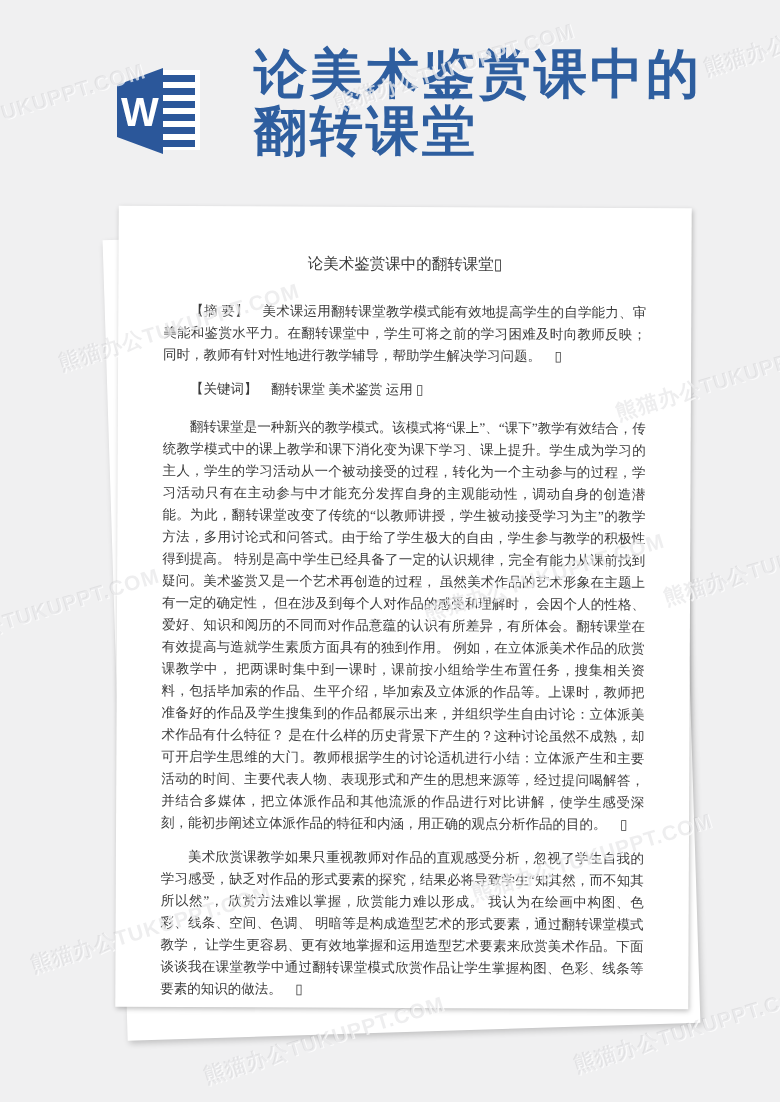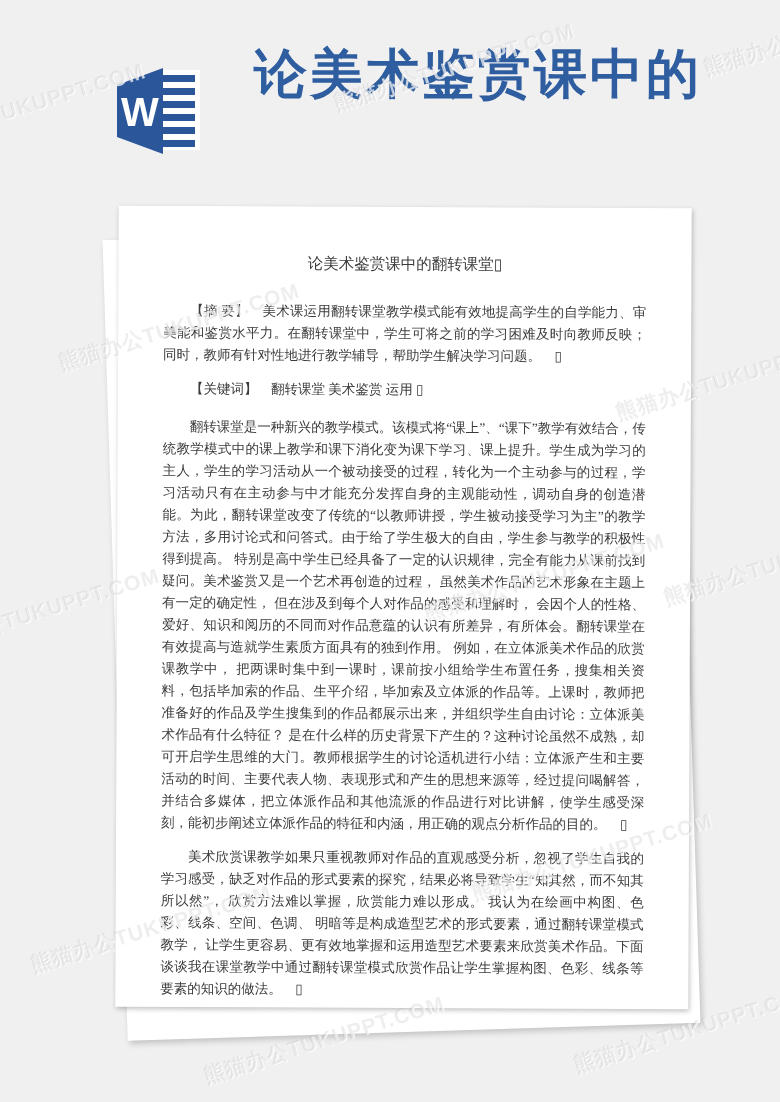--- a/index.html
+++ b/index.html
@@ -84,20 +84,21 @@
         <rect x="57" y="69" width="32" height="7"></rect>
         <rect x="57" y="82" width="32" height="7"></rect>
       </g>
 
       <polygon points="11,27 57,10 57,96 11,79" fill="#2b579a"></polygon>
       <text x="34" y="68" font-family="Liberation Sans, DejaVu Sans, sans-serif" font-size="40" font-weight="bold" fill="#ffffff" text-anchor="middle">W</text>
     </svg>
   </div>
   <div class="big-title">
     <div>论美术鉴赏课中的</div>
+    <div>翻转课堂</div>
   </div>
 </div>
 
 <div class="page page-back"></div>
 
 <div class="page page-front doc">
   <div class="doc-title">论美术鉴赏课中的翻转课堂▯</div>
   <div id="doc-body">
       <p class="doc-abstract">【摘 要】　美术课运用翻转课堂教学模式能有效地提高学生的自学能力、审美能和鉴赏水平力。在翻转课堂中，学生可将之前的学习困难及时向教师反映；同时，教师有针对性地进行教学辅导，帮助学生解决学习问题。　▯</p>
       <p class="doc-keywords">【关键词】　翻转课堂 美术鉴赏 运用 ▯</p>

